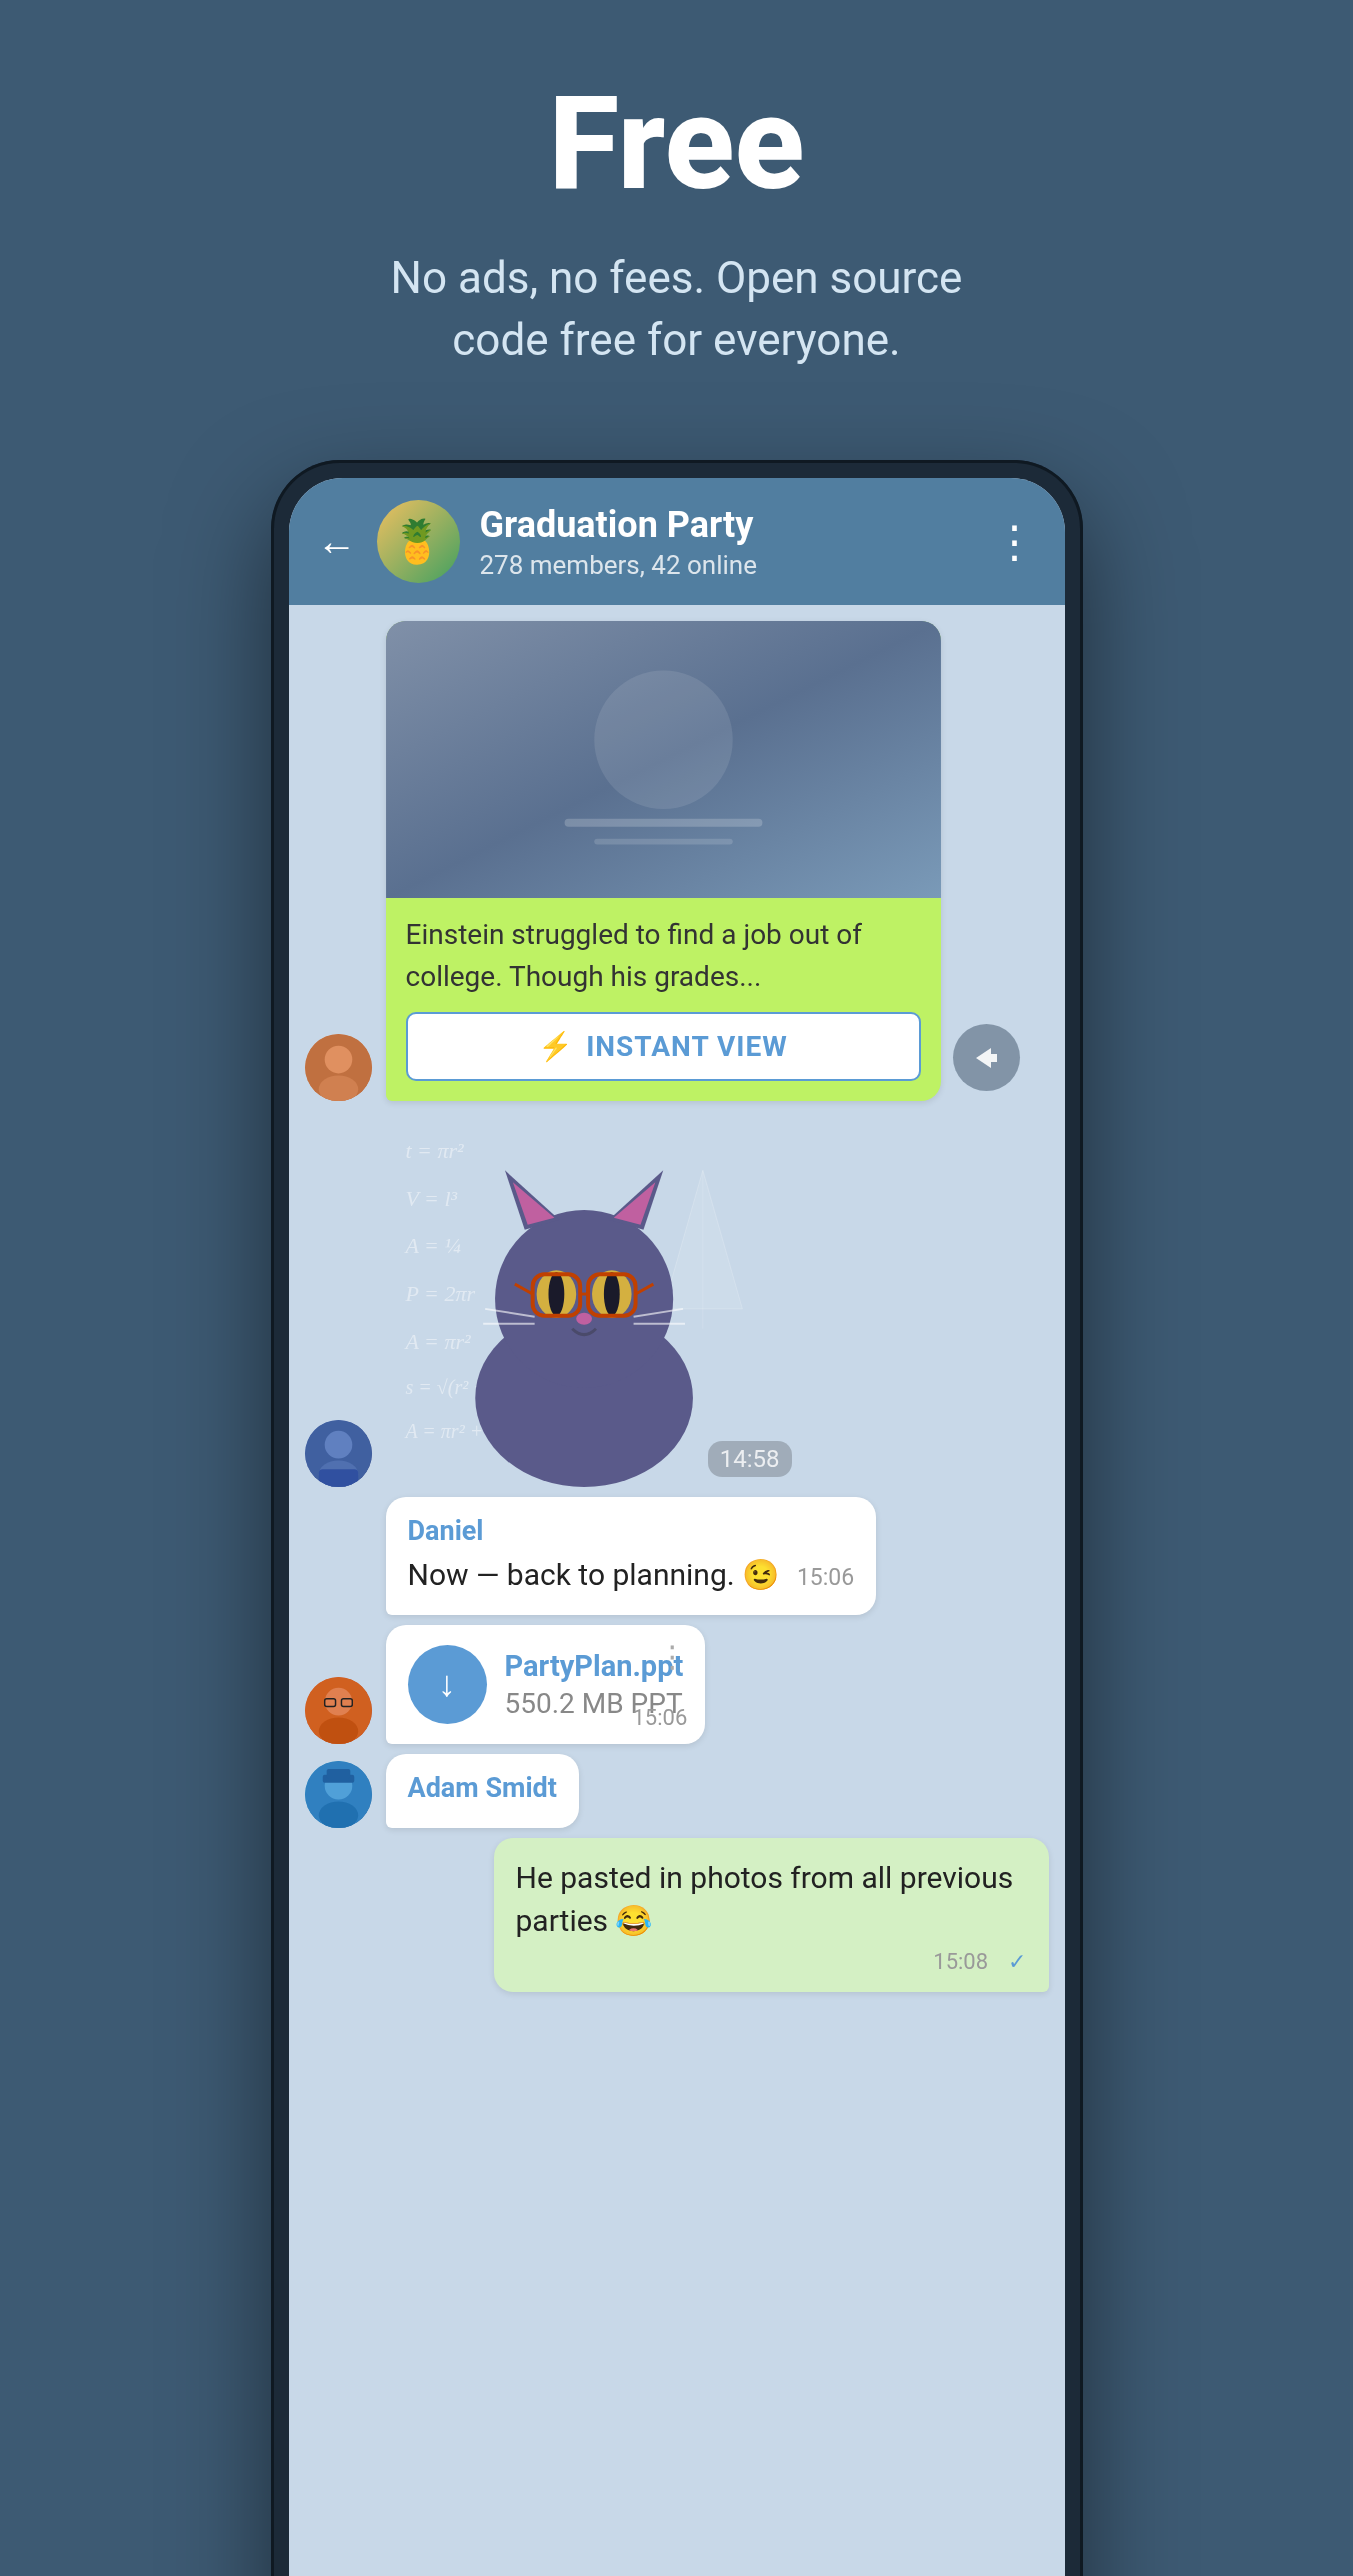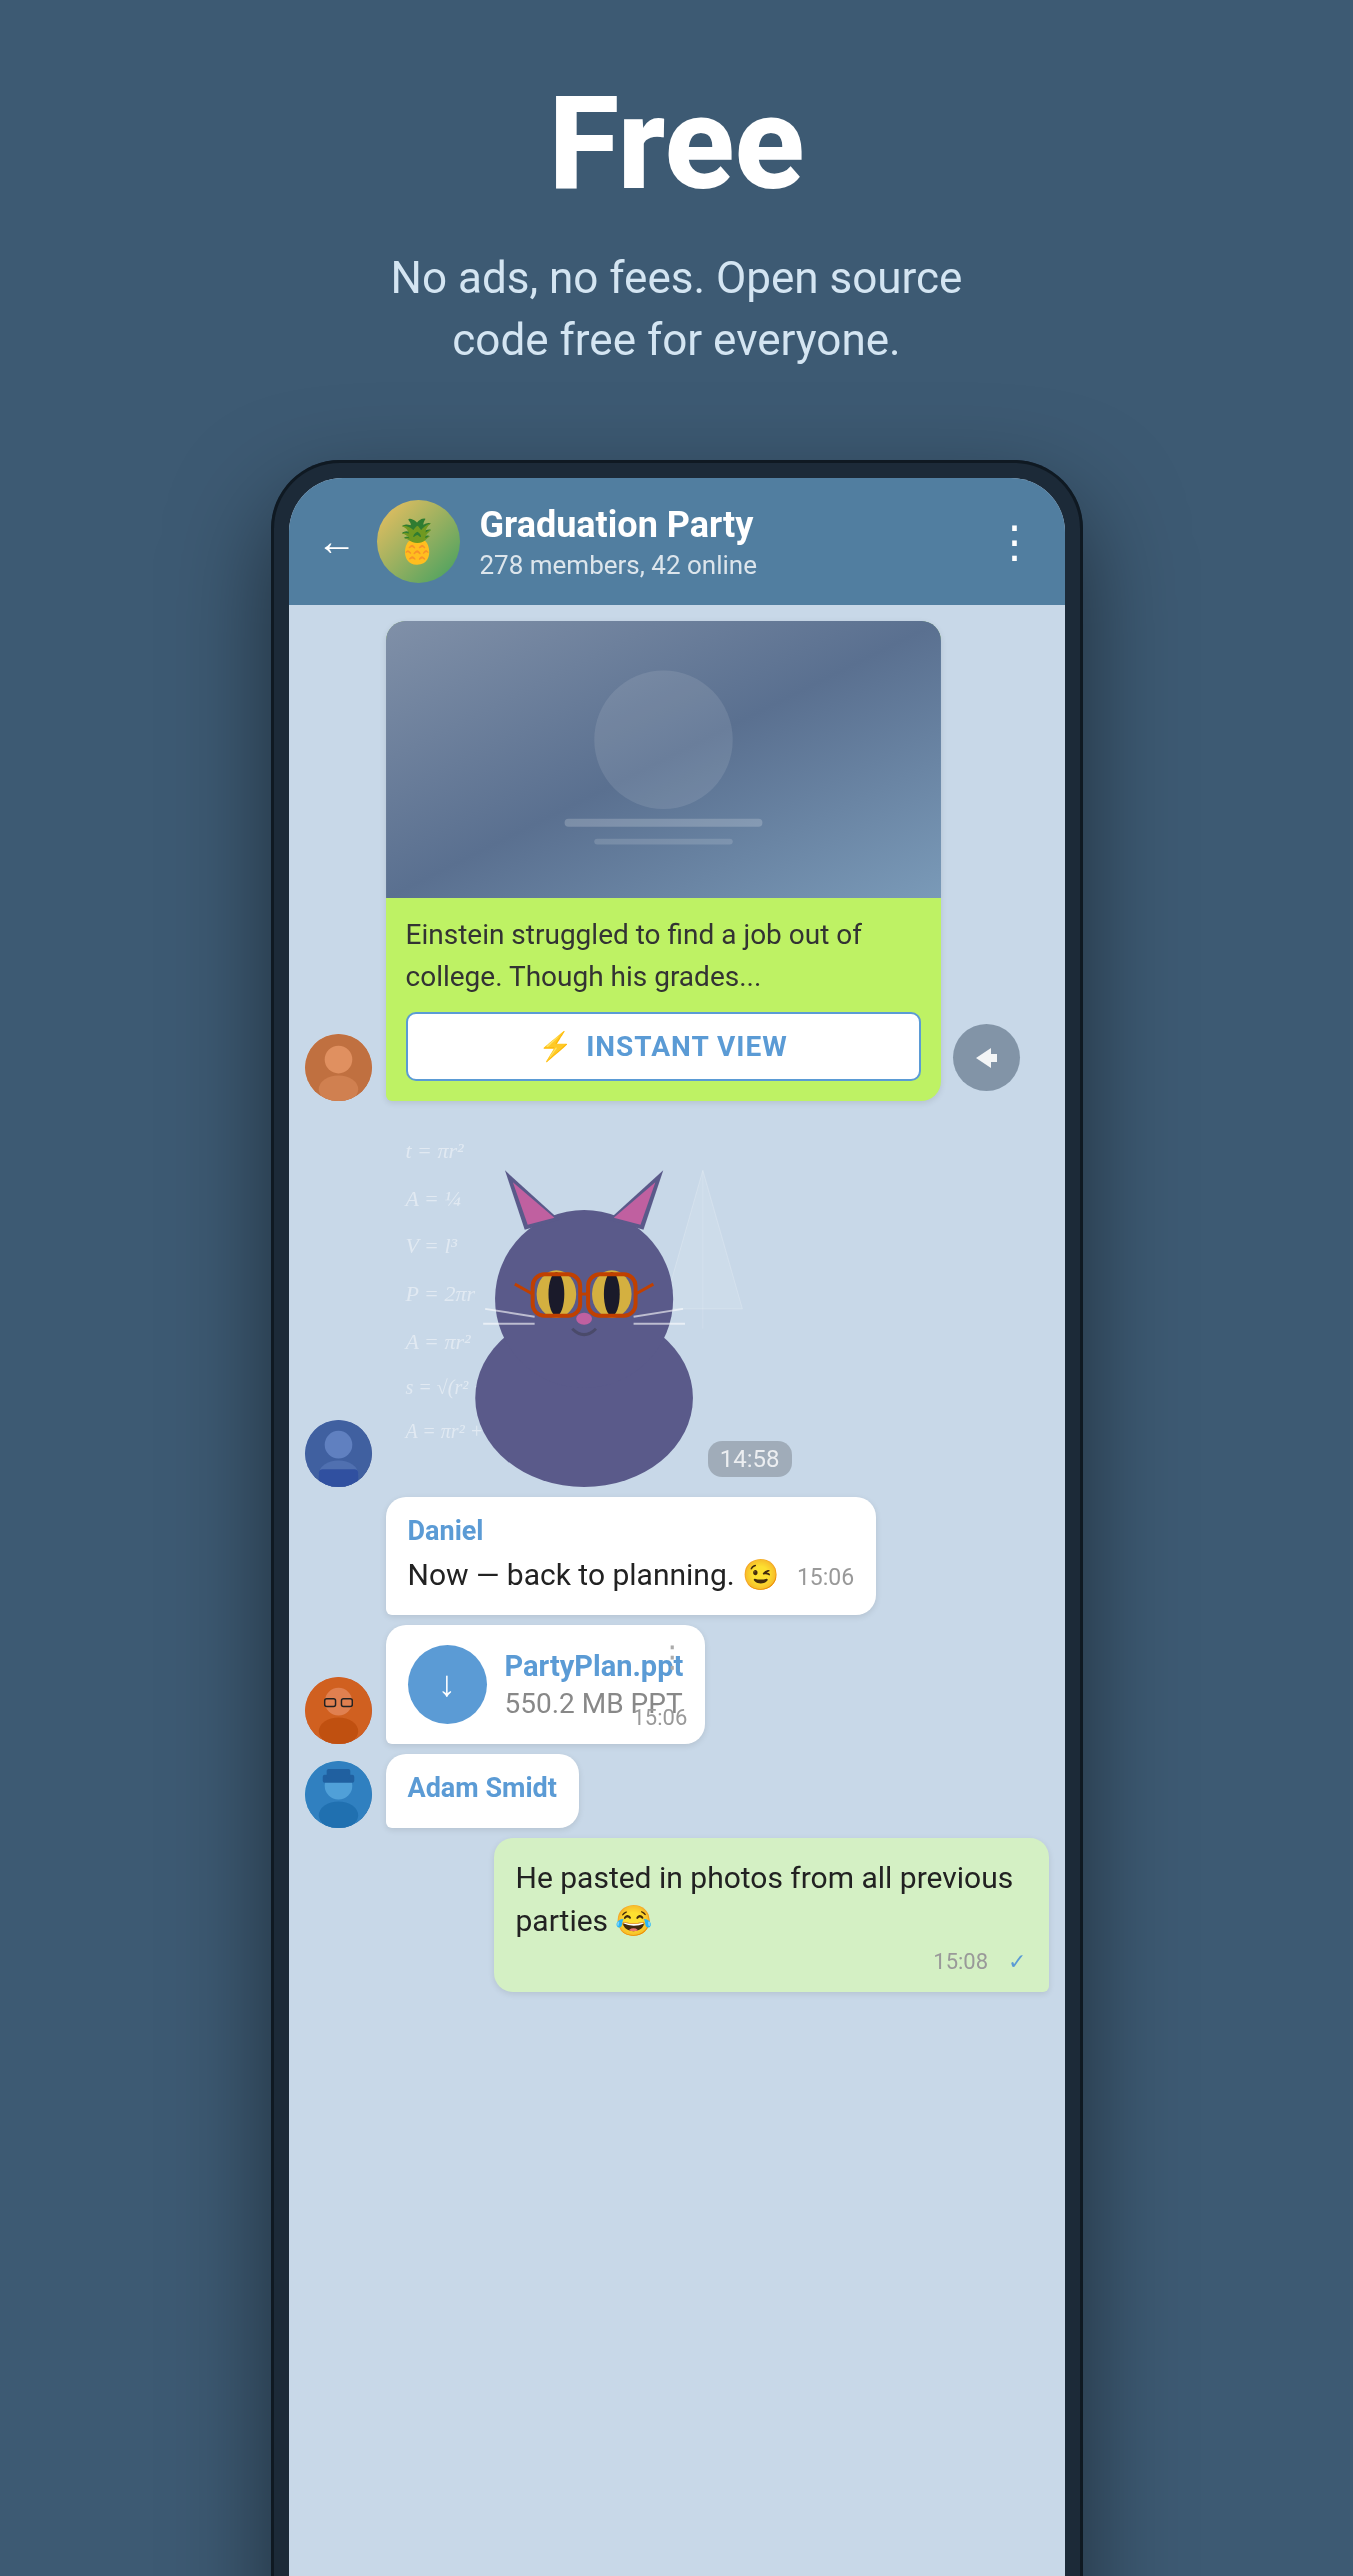--- a/index.html
+++ b/index.html
@@ -475,22 +475,22 @@
               <circle cx="34" cy="25" r="14" fill="#6080c0"></circle>
               <ellipse cx="34" cy="55" rx="20" ry="14" fill="#5070b0"></ellipse>
 
               <rect x="14" y="50" width="40" height="18" rx="4" fill="#3050a0"></rect>
             </svg>
           </div>
           <div class="sticker-area">
 
             <div class="sticker-math-bg">
               <div>t = πr²</div>
+              <div>V = l³</div>
               <div>A = ¼</div>
-              <div>V = l³</div>
               <div>P = 2πr</div>
               <div>A = πr²</div>
               <div style="font-size:20px;">s = √(r² + h²)</div>
               <div style="font-size:20px;">A = πr² + πrs</div>
             </div>
 
             <svg width="416" height="376" viewBox="0 0 420 380" style="position:absolute;top:0;left:0;">
 
               <polygon points="320,60 360,200 280,200" fill="rgba(255,255,255,0.1)" stroke="rgba(255,255,255,0.2)" stroke-width="1"></polygon>
               <line x1="320" y1="60" x2="320" y2="220" stroke="rgba(255,255,255,0.15)" stroke-width="1"></line>

